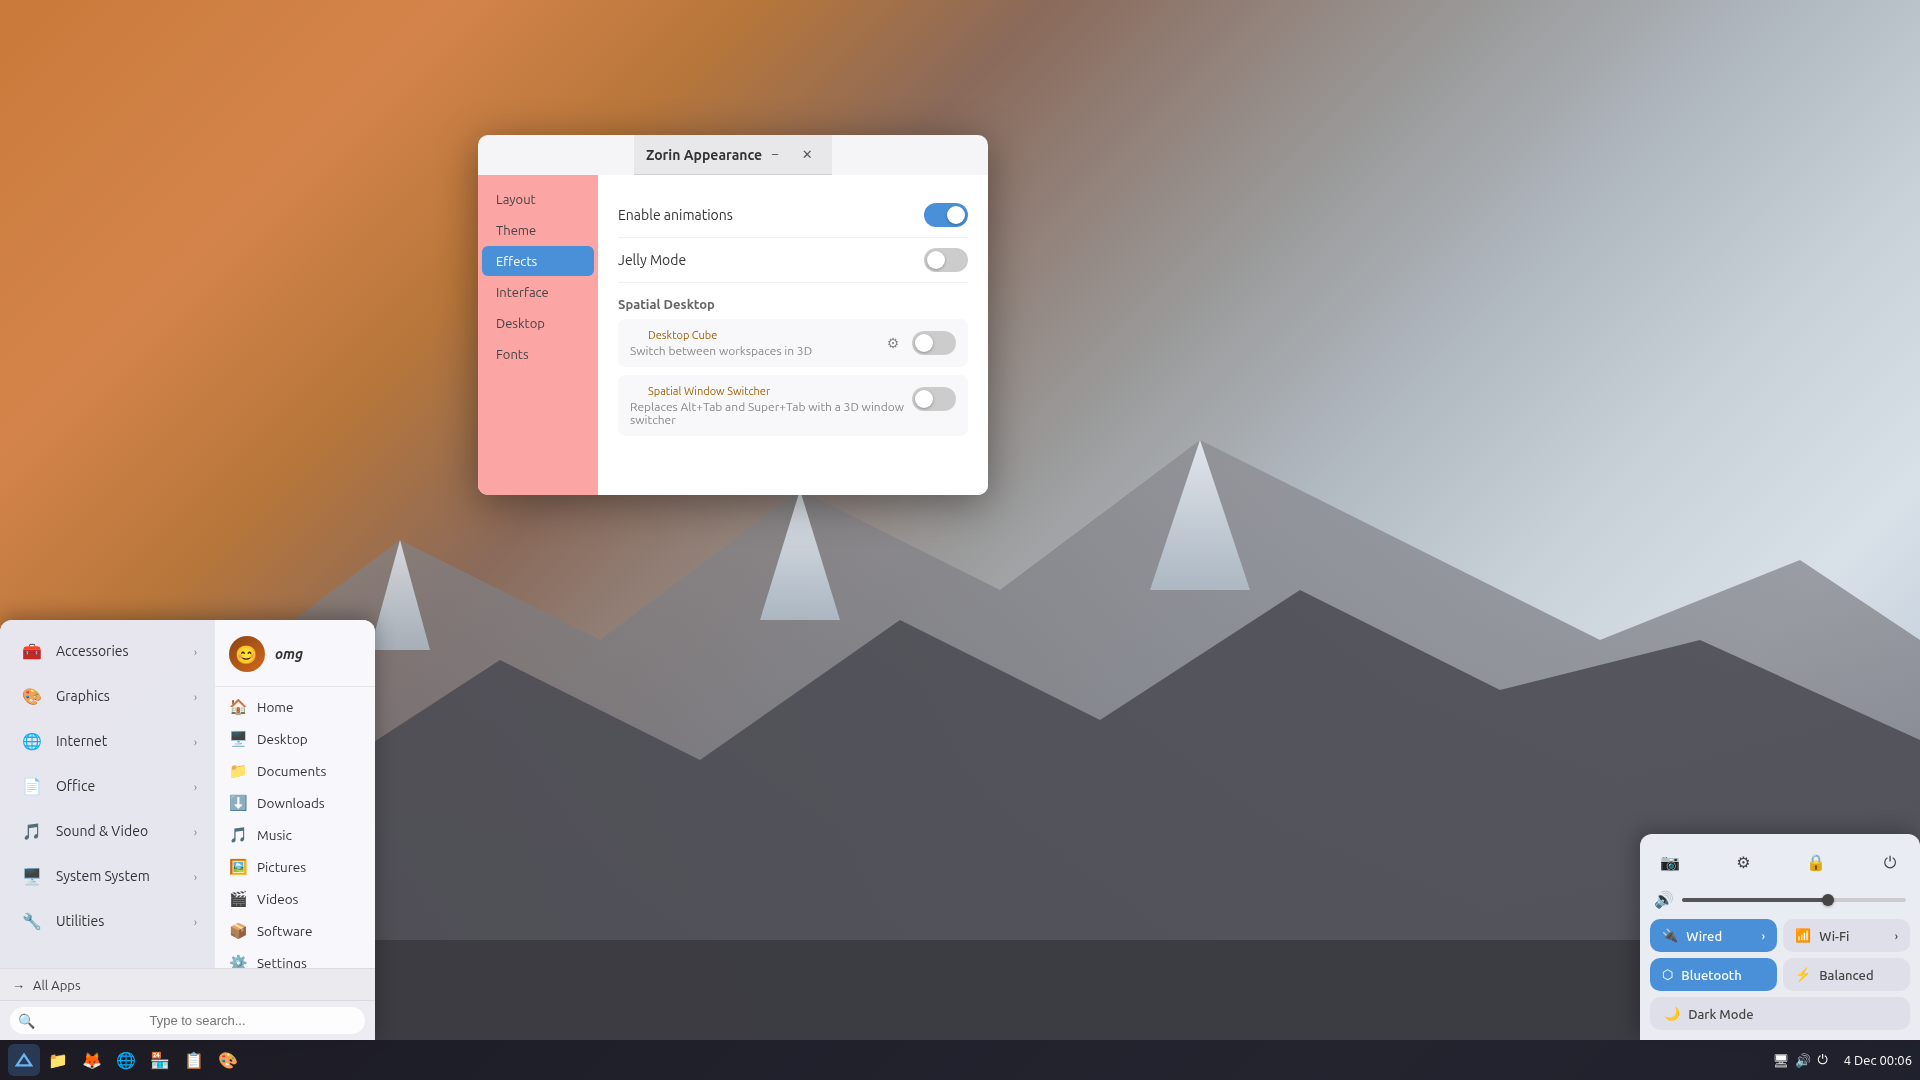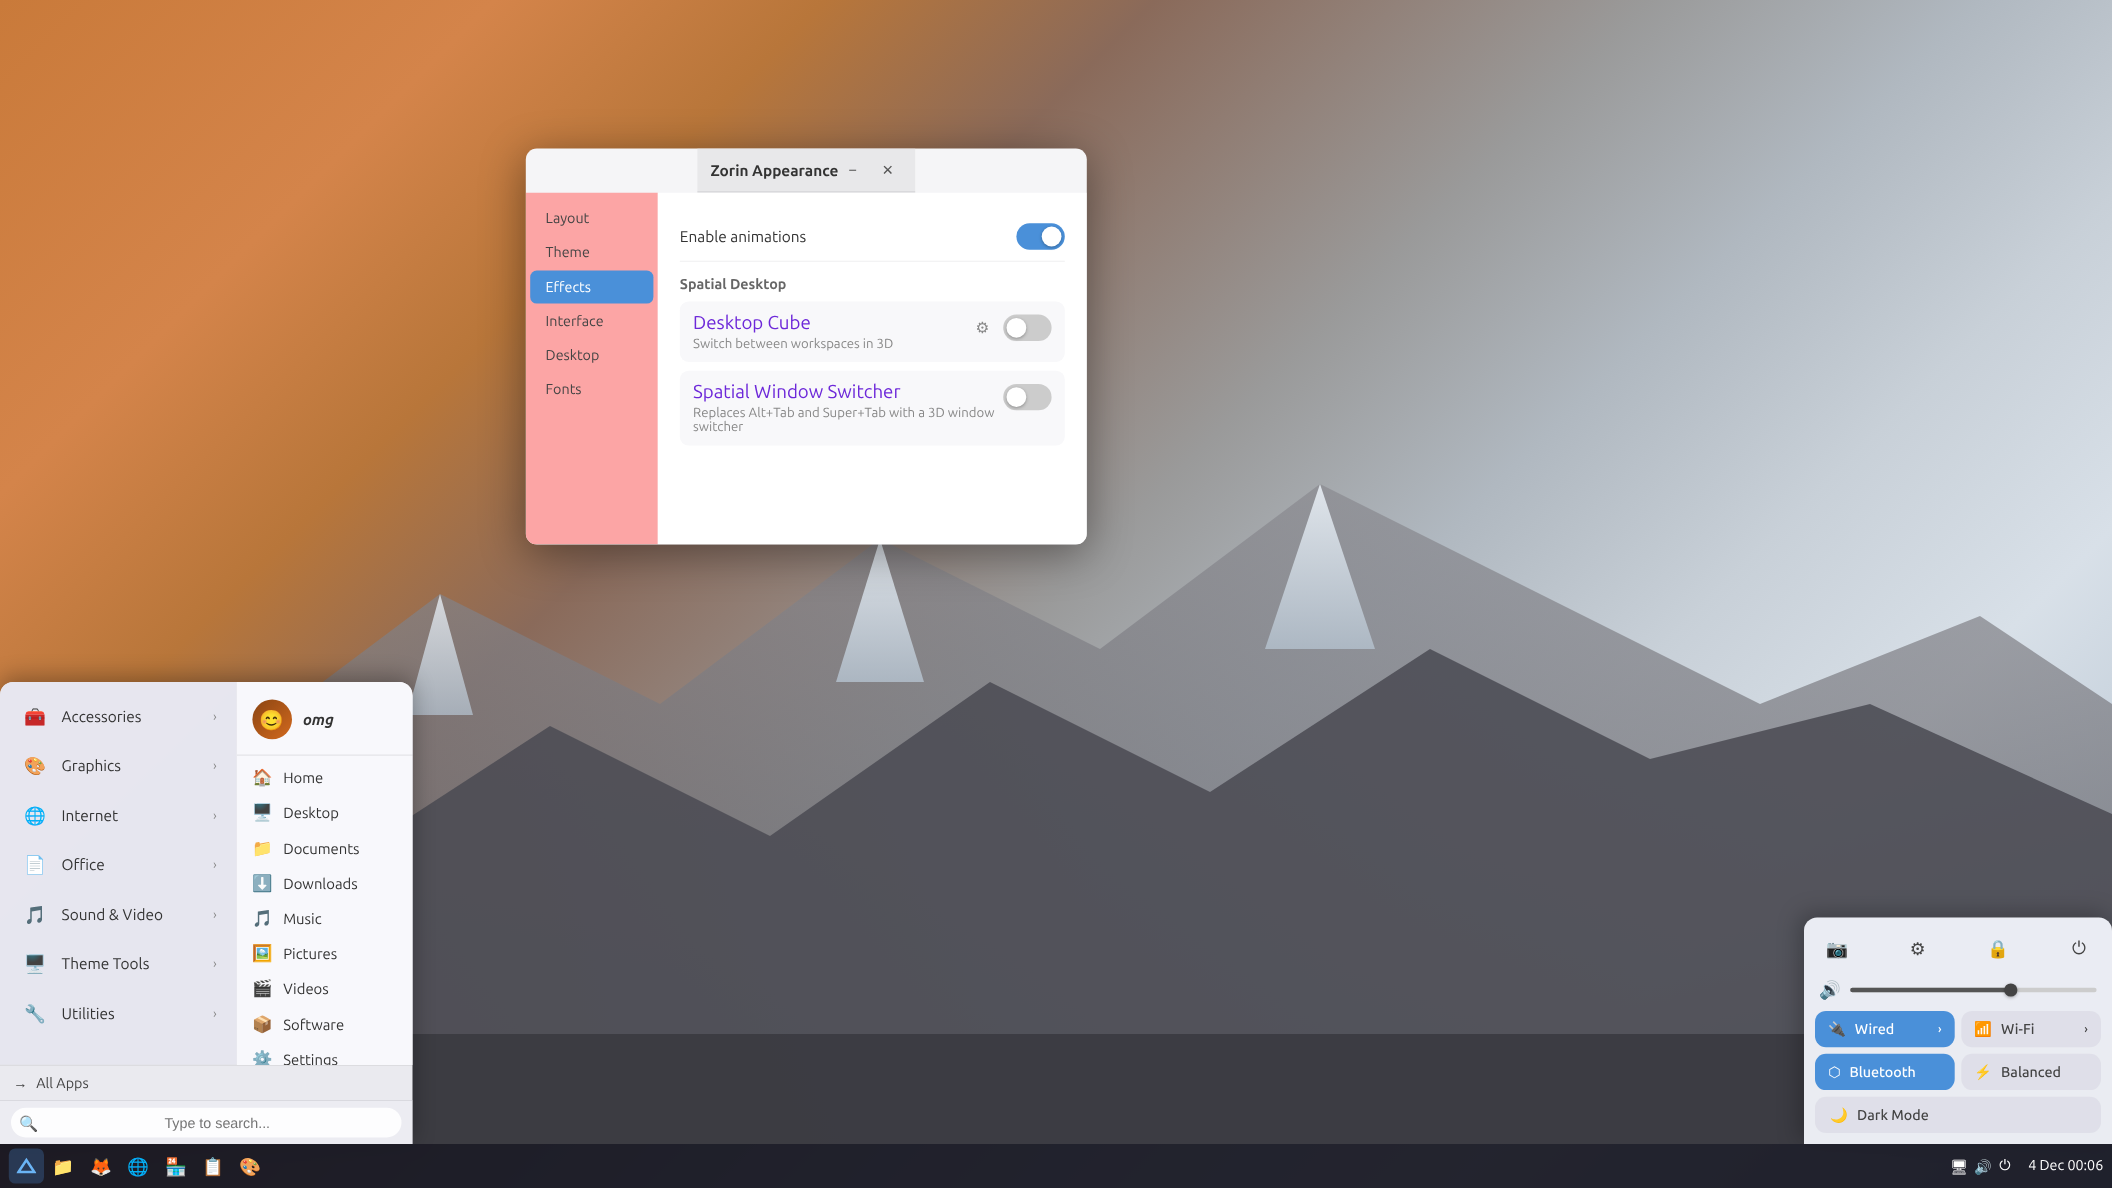--- a/index.html
+++ b/index.html
@@ -401,23 +401,24 @@
       border-radius: 8px;
       background: #f8f8fa;
       margin-bottom: 8px;
     }
 
     .spatial-item-info {
       flex: 1;
     }
 
     .spatial-item-title {
-      font-size: 17px;
-      color: #6d28d9;
+      font-size: 11px;
+      color: #a16207;
       margin-bottom: 3px;
+      margin-left: 18px;
     }
 
     .spatial-item-desc {
       font-size: 12px;
       color: #888;
     }
 
     .spatial-item-controls {
       display: flex;
       align-items: center;
@@ -606,20 +607,26 @@
     </nav>
     <div class="window-content">
 
       <div class="setting-row">
         <span class="setting-label">Enable animations</span>
         <div class="toggle on">
           <div class="toggle-knob"></div>
         </div>
       </div>
 
+      <div class="setting-row">
+        <span class="setting-label">Jelly Mode</span>
+        <div class="toggle off">
+          <div class="toggle-knob"></div>
+        </div>
+      </div>
 
       <div class="section-title">Spatial Desktop</div>
 
       <div class="spatial-item">
         <div class="spatial-item-info">
           <div class="spatial-item-title">Desktop Cube</div>
           <div class="spatial-item-desc">Switch between workspaces in 3D</div>
         </div>
         <div class="spatial-item-controls">
           <div class="gear-btn">⚙</div>
@@ -668,21 +675,21 @@
         <span>Office</span>
         <span class="arrow">›</span>
       </div>
       <div class="app-sidebar-item">
         <div class="item-icon">🎵</div>
         <span>Sound &amp; Video</span>
         <span class="arrow">›</span>
       </div>
       <div class="app-sidebar-item">
         <div class="item-icon">🖥️</div>
-        <span>Theme Tools</span>
+        <span>System System</span>
         <span class="arrow">›</span>
       </div>
       <div class="app-sidebar-item">
         <div class="item-icon">🔧</div>
         <span>Utilities</span>
         <span class="arrow">›</span>
       </div>
     </div>
 
     <div class="app-right-panel">

